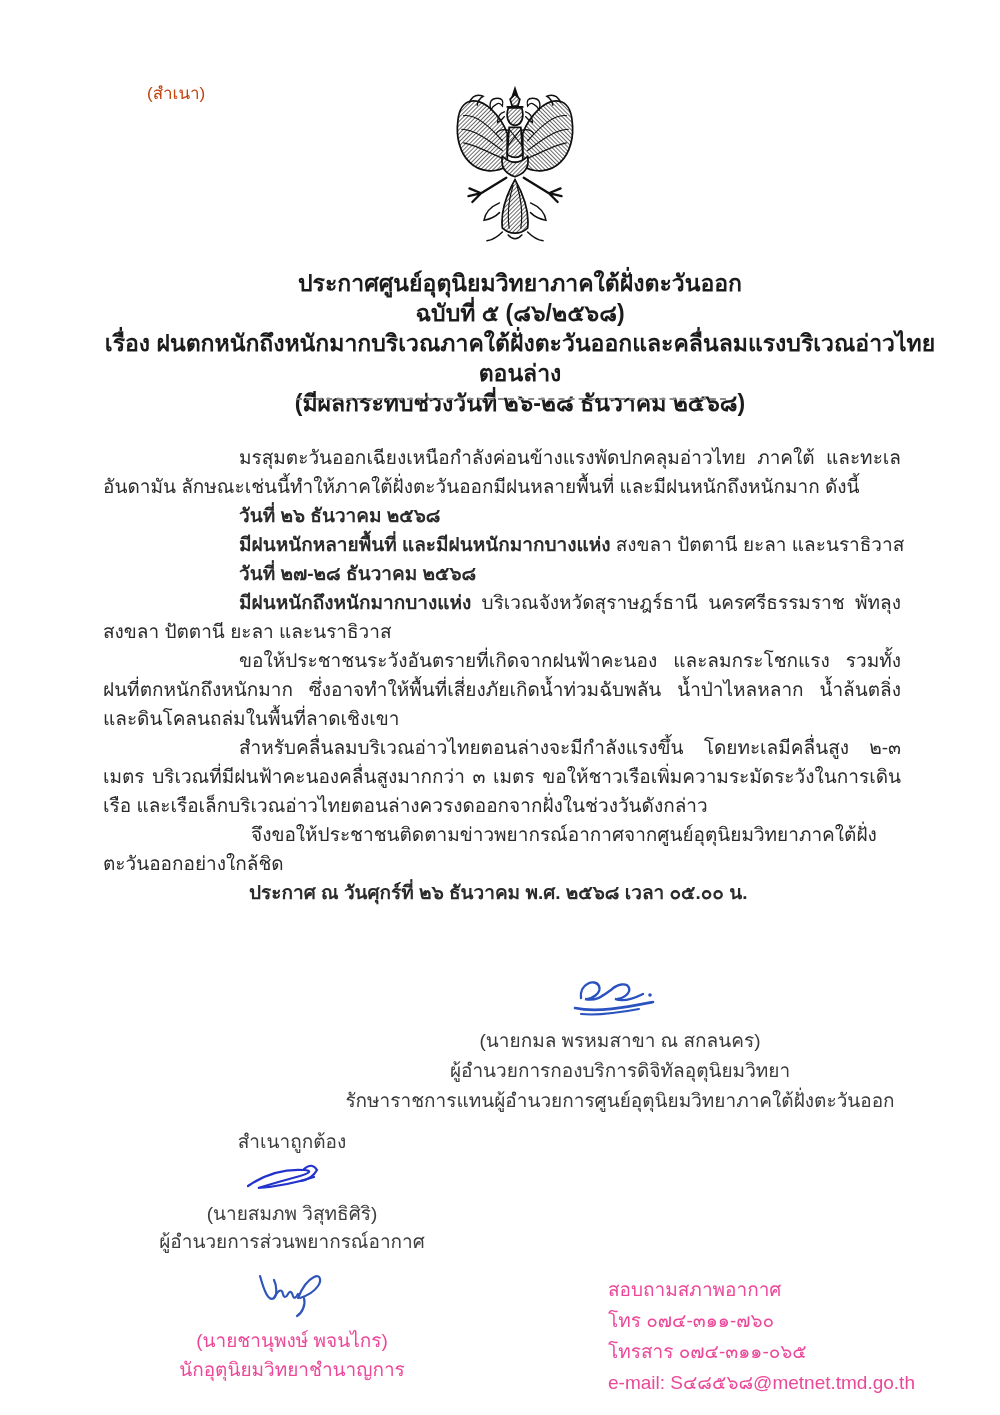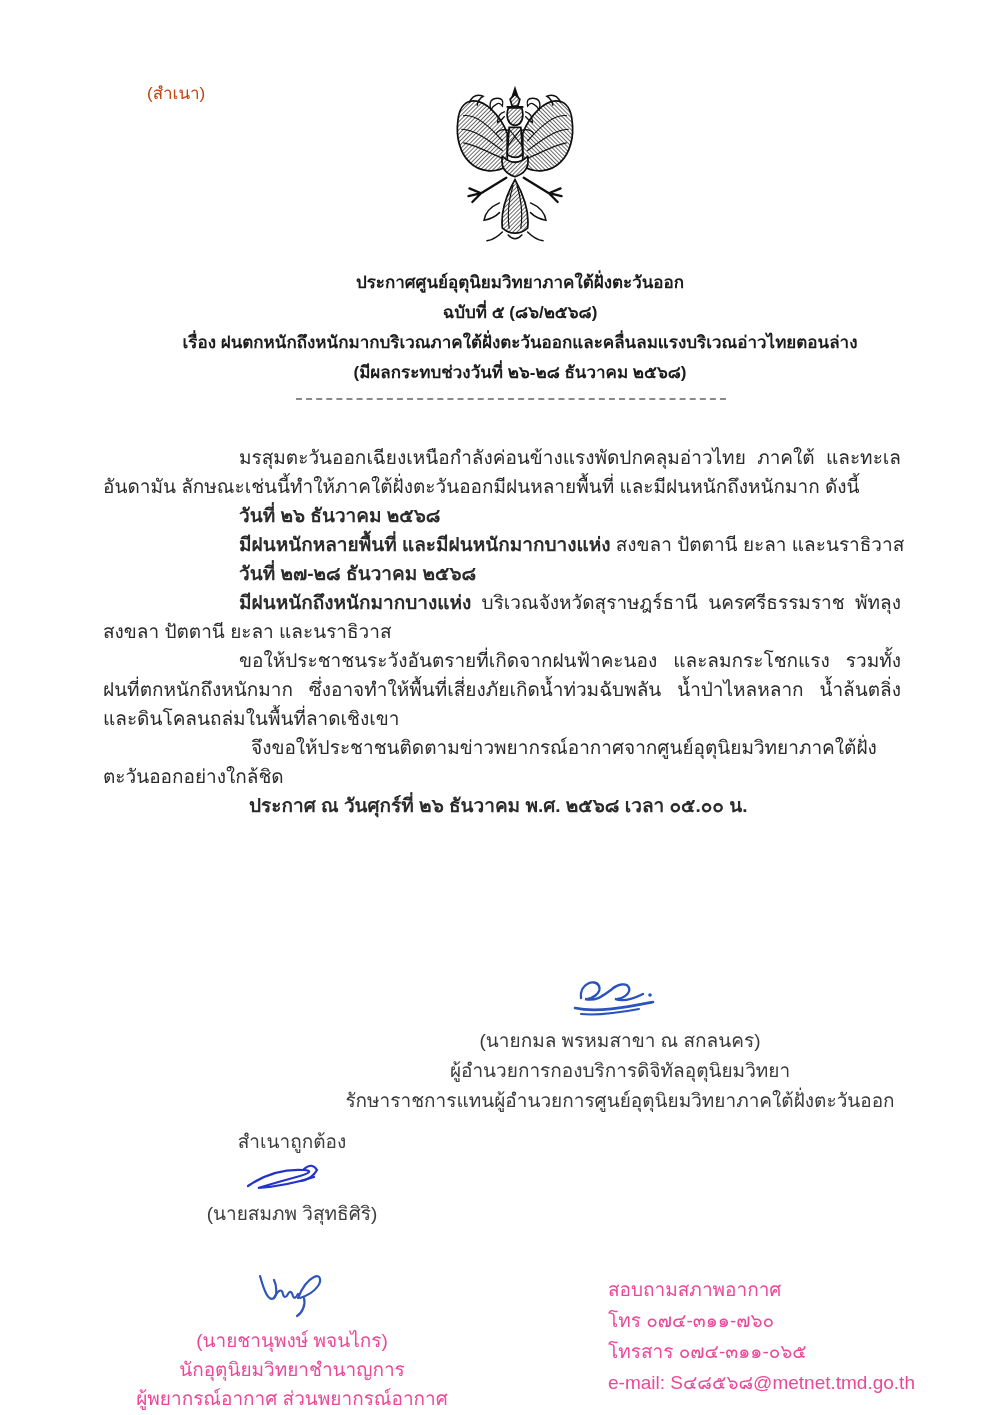--- a/index.html
+++ b/index.html
@@ -12,21 +12,21 @@
   }
   .abs { position:absolute; }
 
   .copy-label { left:147px; top:79px; font-size:17px; color:#c2410c; }
 
   .emblem { left:452px; top:86px; width:126px; height:166px; }
 
   .title-block {
     left:100px; top:268px; width:840px;
     text-align:center; font-weight:bold; color:#1c1c1c;
-    font-size:17px; line-height:30px;
+    font-size:23px; line-height:30px;
   }
 
   .separator {
     left:296px; top:398px; width:430px; height:0;
     border-top:2px dashed #8a8a8a;
   }
 
   .body-block {
     left:103px; top:443px; width:798px;
     font-size:19px; line-height:29px; color:#2b2b2b;
@@ -126,20 +126,21 @@
 
 <div class="abs separator"></div>
 
 <div class="abs body-block">
   <p class="just">มรสุมตะวันออกเฉียงเหนือกำลังค่อนข้างแรงพัดปกคลุมอ่าวไทย ภาคใต้ และทะเลอันดามัน ลักษณะเช่นนี้ทำให้ภาคใต้ฝั่งตะวันออกมีฝนหลายพื้นที่ และมีฝนหนักถึงหนักมาก ดังนี้</p>
   <div class="hline">วันที่ ๒๖ ธันวาคม ๒๕๖๘</div>
   <div class="iline"><b>มีฝนหนักหลายพื้นที่ และมีฝนหนักมากบางแห่ง</b><span> สงขลา ปัตตานี ยะลา และนราธิวาส</span></div>
   <div class="hline">วันที่ ๒๗-๒๘ ธันวาคม ๒๕๖๘</div>
   <p class="just"><b>มีฝนหนักถึงหนักมากบางแห่ง</b><span> บริเวณจังหวัดสุราษฎร์ธานี นครศรีธรรมราช พัทลุง สงขลา ปัตตานี ยะลา และนราธิวาส</span></p>
   <p class="just">ขอให้ประชาชนระวังอันตรายที่เกิดจากฝนฟ้าคะนอง และลมกระโชกแรง รวมทั้งฝนที่ตกหนักถึงหนักมาก ซึ่งอาจทำให้พื้นที่เสี่ยงภัยเกิดน้ำท่วมฉับพลัน น้ำป่าไหลหลาก น้ำล้นตลิ่ง และดินโคลนถล่มในพื้นที่ลาดเชิงเขา</p>
+  <p class="just">สำหรับคลื่นลมบริเวณอ่าวไทยตอนล่างจะมีกำลังแรงขึ้น โดยทะเลมีคลื่นสูง ๒-๓ เมตร บริเวณที่มีฝนฟ้าคะนองคลื่นสูงมากกว่า ๓ เมตร ขอให้ชาวเรือเพิ่มความระมัดระวังในการเดินเรือ และเรือเล็กบริเวณอ่าวไทยตอนล่างควรงดออกจากฝั่งในช่วงวันดังกล่าว</p>
   <p class="p-follow">จึงขอให้ประชาชนติดตามข่าวพยากรณ์อากาศจากศูนย์อุตุนิยมวิทยาภาคใต้ฝั่งตะวันออกอย่างใกล้ชิด</p>
   <p class="p-issued">ประกาศ ณ วันศุกร์ที่ ๒๖ ธันวาคม พ.ศ. ๒๕๖๘ เวลา ๐๕.๐๐ น.</p>
 </div>
 
 <div class="abs signer-block">
   <svg class="sig" width="110" height="50" viewBox="0 0 110 50" xmlns="http://www.w3.org/2000/svg">
     <g stroke="#2a52c0" fill="none" stroke-width="2.4" stroke-linecap="round">
       <path d="M16,26 C14,12 30,6 34,14 C37,21 26,28 20,27 C32,30 40,22 46,18 C52,12 62,10 64,16 C66,22 56,28 50,27 C58,30 70,26 78,22"></path>
       <circle cx="85" cy="23" r="1.8" fill="#2a52c0" stroke="none"></circle>
       <path d="M10,36 C32,41 62,35 88,30" stroke-width="2.6"></path>
@@ -153,34 +154,34 @@
 
 <div class="abs certify-block">
   <div>สำเนาถูกต้อง</div>
   <svg class="sig" width="100" height="34" viewBox="0 0 100 34" xmlns="http://www.w3.org/2000/svg">
     <g stroke="#2233cc" fill="none" stroke-width="2.2" stroke-linecap="round">
       <path d="M6,26 Q32,8 62,10 Q74,11 58,16 Q36,22 16,28 Q44,26 72,17"></path>
       <path d="M62,9 q8,-7 13,1 q-5,9 -16,11"></path>
     </g>
   </svg>
   <div>(นายสมภพ วิสุทธิศิริ)</div>
+  <div>ผู้อำนวยการส่วนพยากรณ์อากาศ</div>
 </div>
 
 <div class="abs forecaster-block">
   <svg class="sig" width="88" height="56" viewBox="0 0 88 56" xmlns="http://www.w3.org/2000/svg">
     <g stroke="#2f55b8" fill="none" stroke-width="2.2" stroke-linecap="round">
       <path d="M12,8 C16,22 20,34 26,30 C30,27 28,16 26,12"></path>
       <path d="M26,30 C30,22 34,20 35,26 C36,30 38,30 40,26 C42,22 44,24 45,28 C46,31 48,30 50,26"></path>
       <path d="M50,30 C54,20 60,12 66,9 C72,6 74,12 70,18 C66,24 58,28 52,30"></path>
       <path d="M56,30 C58,37 54,45 49,48"></path>
     </g>
   </svg>
   <div>(นายชานุพงษ์ พจนไกร)</div>
   <div>นักอุตุนิยมวิทยาชำนาญการ</div>
-  <div>ผู้พยากรณ์อากาศ ส่วนพยากรณ์อากาศ</div>
 </div>
 
 <div class="abs contact-block">
   <div>สอบถามสภาพอากาศ</div>
   <div>โทร ๐๗๔-๓๑๑-๗๖๐</div>
   <div>โทรสาร ๐๗๔-๓๑๑-๐๖๕</div>
   <div>e-mail: S๔๘๕๖๘@metnet.tmd.go.th</div>
 </div>
 
 </body></html>

